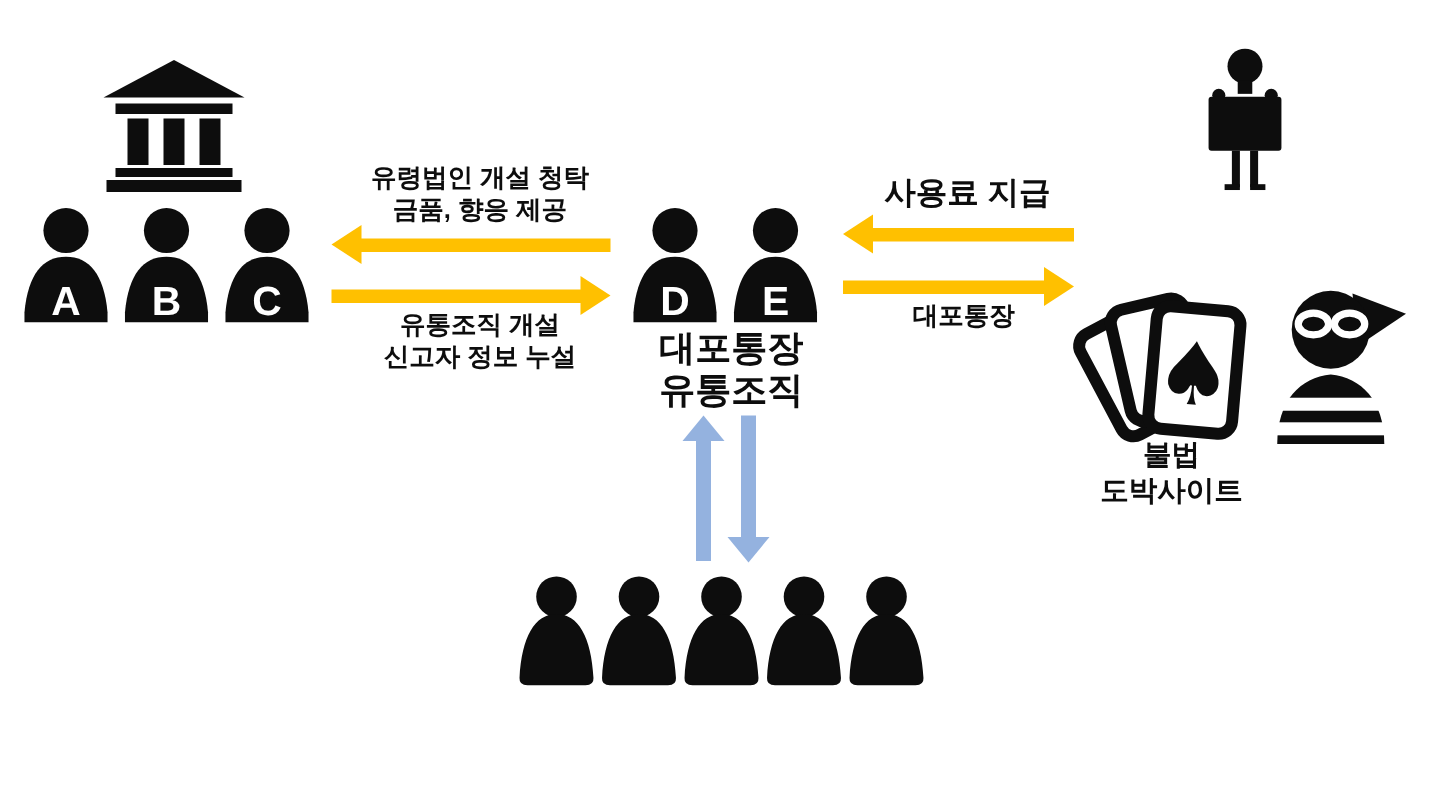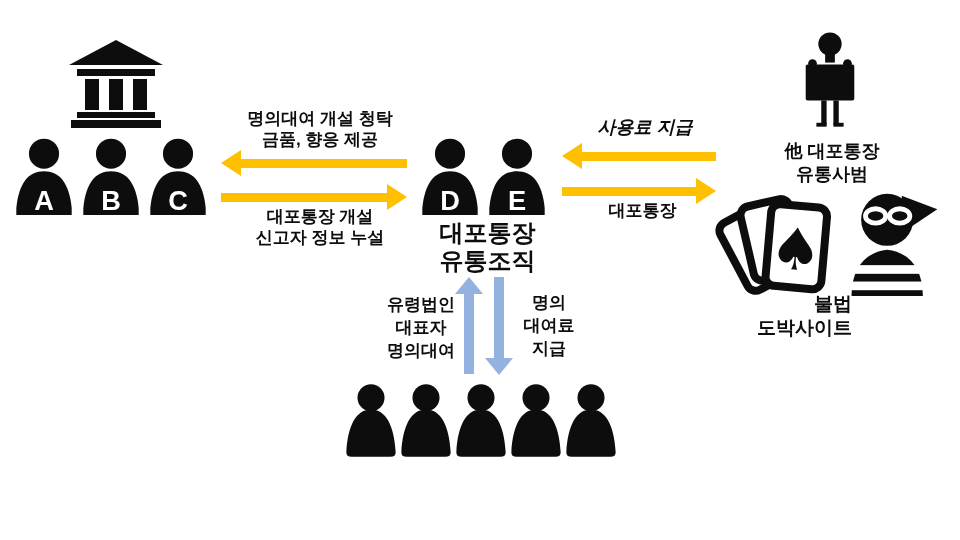--- a/index.html
+++ b/index.html
@@ -77,53 +77,53 @@
       <text x="35" y="73">B</text>
     </svg>
     <svg class="person" width="68" height="78" viewBox="0 0 70 78">
       <circle class="fill" cx="35" cy="15" r="15.5"></circle>
       <path class="fill" d="M35,33 C19,33 9,45 6.5,71 L6.5,78 L63.5,78 L63.5,71 C61,45 51,33 35,33 Z"></path>
       <text x="35" y="73">C</text>
     </svg>
   </div>
 
 
-  <div class="lbl" style="left:220px;top:108px;width:200px;font-size:17px;">명의대여 개설 청탁
+  <div class="lbl" style="left:220px;top:108px;width:200px;font-size:17px;">유령법인 개설 청탁
 금품, 향응 제공</div>
 
   <div class="harrow point-left" style="left:221px;top:150px;width:186px;">
     <span class="head"></span>
     <span class="shaft"></span>
   </div>
 
   <div class="harrow point-right" style="left:221px;top:184px;width:186px;">
     <span class="head"></span>
     <span class="shaft"></span>
   </div>
 
-  <div class="lbl" style="left:220px;top:206px;width:200px;font-size:17px;">대포통장 개설
+  <div class="lbl" style="left:220px;top:206px;width:200px;font-size:17px;">유통조직 개설
 신고자 정보 누설</div>
 
   <div class="row" style="left:416px;top:138px;">
     <svg class="person" width="68" height="78" viewBox="0 0 70 78" style="margin-right:-1px;">
       <circle class="fill" cx="35" cy="15" r="15.5"></circle>
       <path class="fill" d="M35,33 C19,33 9,45 6.5,71 L6.5,78 L63.5,78 L63.5,71 C61,45 51,33 35,33 Z"></path>
       <text x="35" y="73">D</text>
     </svg>
     <svg class="person" width="68" height="78" viewBox="0 0 70 78">
       <circle class="fill" cx="35" cy="15" r="15.5"></circle>
       <path class="fill" d="M35,33 C19,33 9,45 6.5,71 L6.5,78 L63.5,78 L63.5,71 C61,45 51,33 35,33 Z"></path>
       <text x="35" y="73">E</text>
     </svg>
   </div>
 
   <div class="lbl" style="left:400px;top:219px;width:175px;font-size:24px;line-height:1.18;">대포통장
 유통조직</div>
 
-  <div class="lbl" style="left:570px;top:116px;width:150px;font-size:18px;font-style:italic;">사용료 지급</div>
+  <div class="lbl" style="left:570px;top:116px;width:150px;font-size:21px;">사용료 지급</div>
 
   <div class="harrow point-left" style="left:562px;top:143px;width:154px;">
     <span class="head"></span>
     <span class="shaft"></span>
   </div>
 
   <div class="harrow point-right" style="left:562px;top:178px;width:154px;">
     <span class="head"></span>
     <span class="shaft"></span>
   </div>
@@ -137,22 +137,20 @@
       <circle class="fill" cx="17" cy="33" r="4.5"></circle>
       <circle class="fill" cx="53" cy="33" r="4.5"></circle>
       <rect class="fill" x="10" y="34" width="50" height="37" rx="2"></rect>
       <rect class="fill" x="26" y="71" width="5.5" height="25"></rect>
       <rect class="fill" x="38.5" y="71" width="5.5" height="25"></rect>
       <rect class="fill" x="21" y="94" width="10.5" height="4"></rect>
       <rect class="fill" x="38.5" y="94" width="10.5" height="4"></rect>
     </svg>
   </div>
 
-  <div class="lbl" style="left:758px;top:140px;width:148px;font-size:18px;">他 대포통장
-유통사범</div>
 
   <div class="abs icon" style="left:714px;top:184px;width:132px;height:126px;">
     <svg viewBox="0 0 132 126">
       <g transform="rotate(-28 44 66)">
         <rect class="card" x="18" y="26" width="50" height="76" rx="9"></rect>
       </g>
       <g transform="rotate(-13 58 62)">
         <rect class="card" x="34" y="18" width="50" height="76" rx="9"></rect>
       </g>
       <g transform="rotate(5 86 66)">
@@ -168,41 +166,35 @@
       <circle class="fill" cx="45" cy="33" r="27"></circle>
       <ellipse cx="33" cy="29" rx="10.5" ry="7.5" fill="none" stroke="#fff" stroke-width="5"></ellipse>
       <ellipse cx="58" cy="29" rx="10.5" ry="7.5" fill="none" stroke="#fff" stroke-width="5"></ellipse>
       <line x1="42" y1="29" x2="49" y2="29" stroke="#fff" stroke-width="4"></line>
       <path class="fill" d="M8,112 C8,82 24,66 45,64 C66,66 82,82 82,112 Z"></path>
       <rect x="2" y="80" width="86" height="9" fill="#fff"></rect>
       <rect x="2" y="97" width="86" height="9" fill="#fff"></rect>
     </svg>
   </div>
 
-  <div class="lbl" style="left:710px;top:292px;width:142px;font-size:19px;text-align:right;">불법
+  <div class="lbl" style="left:710px;top:292px;width:142px;font-size:19px;">불법
 도박사이트</div>
 
 
   <div class="varrow point-up" style="left:455px;top:277px;height:97px;">
     <span class="head"></span>
     <span class="shaft"></span>
   </div>
 
   <div class="varrow point-down" style="left:485px;top:277px;height:98px;">
     <span class="head"></span>
     <span class="shaft"></span>
   </div>
 
-  <div class="lbl" style="left:366px;top:294px;width:110px;font-size:17px;line-height:1.35;">유령법인
-대표자
-명의대여</div>
-
-  <div class="lbl" style="left:506px;top:292px;width:86px;font-size:17px;line-height:1.35;">명의
-대여료
-지급</div>
+
 
   <div class="row" style="left:342px;top:384px;">
     <svg class="person" width="58" height="74" viewBox="0 0 60 76" style="margin-right:-3px;">
       <circle class="fill" cx="30" cy="14" r="14"></circle>
       <path class="fill" d="M30,26 C15,26 6,42 4.5,70 Q4.2,75 10,75 L50,75 Q55.8,75 55.5,70 C54,42 45,26 30,26 Z"></path>
     </svg>
     <svg class="person" width="58" height="74" viewBox="0 0 60 76" style="margin-right:-3px;">
       <circle class="fill" cx="30" cy="14" r="14"></circle>
       <path class="fill" d="M30,26 C15,26 6,42 4.5,70 Q4.2,75 10,75 L50,75 Q55.8,75 55.5,70 C54,42 45,26 30,26 Z"></path>
     </svg>

